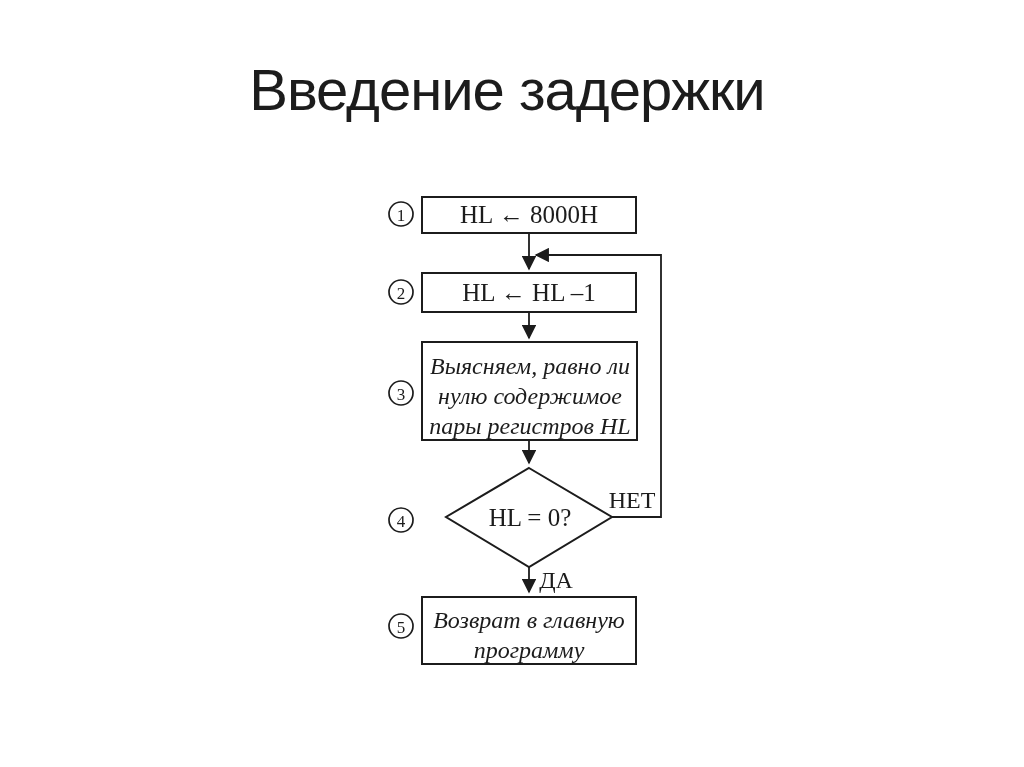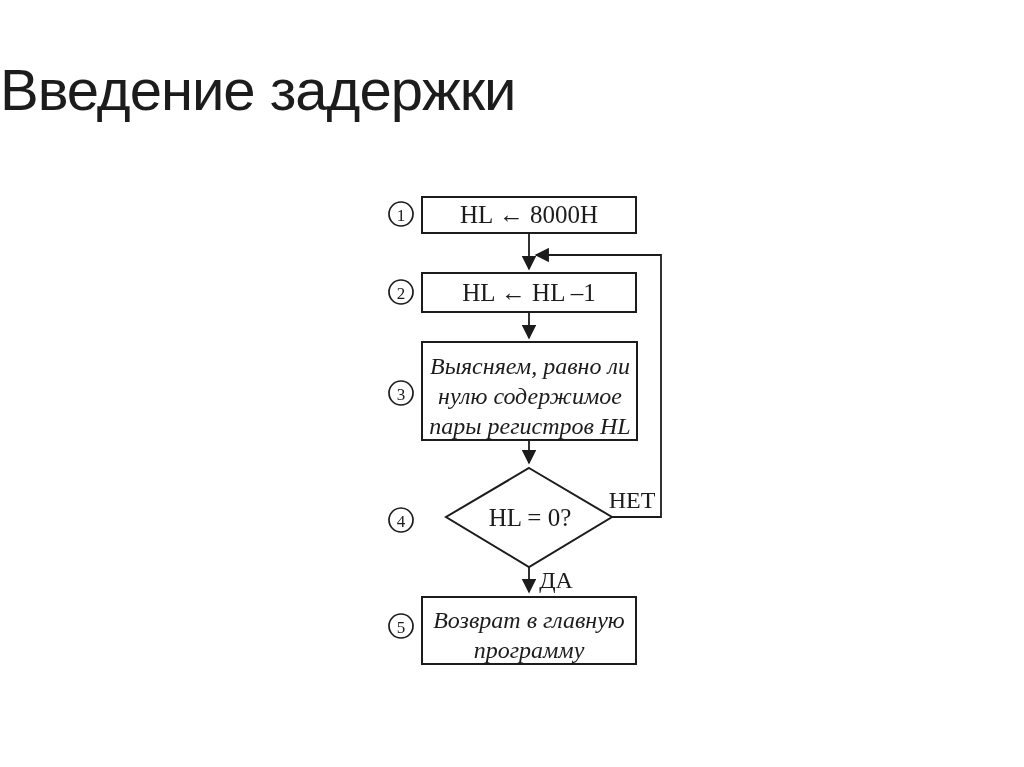--- a/index.html
+++ b/index.html
@@ -13,21 +13,21 @@
     height: 767px;
     background: var(--paper, #ffffff);
     overflow: hidden;
     font-family: "Liberation Sans", sans-serif;
   }
   .slide-title {
     position: absolute;
     top: 56px;
     left: 0;
     width: 1014px;
-    text-align: left;
+    text-align: center;
     font-family: "Liberation Sans", sans-serif;
     font-size: 58px;
     font-weight: 500;
     letter-spacing: -1px;
     color: var(--ink, #151515);
     white-space: nowrap;
   }
   svg.flowchart {
     position: absolute;
     left: 0;

